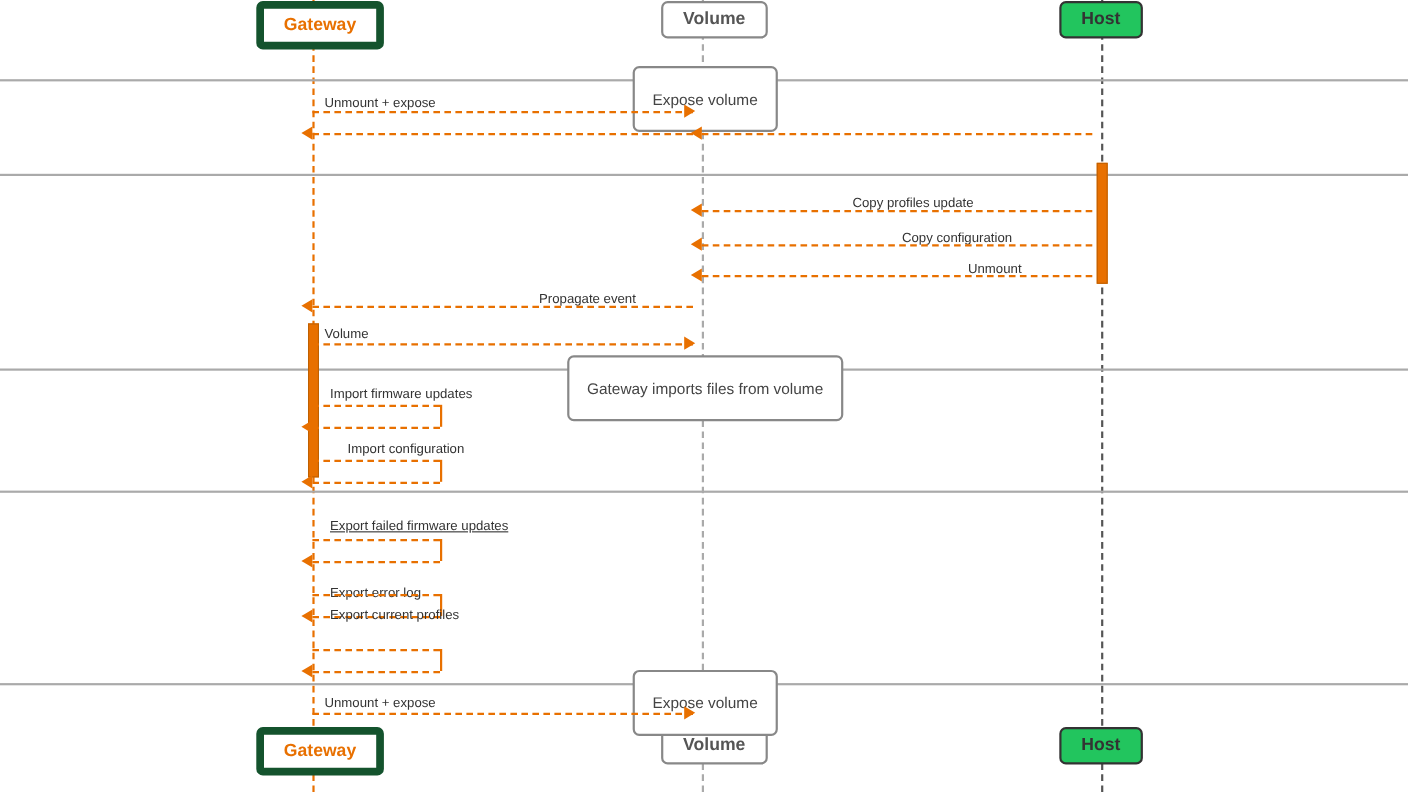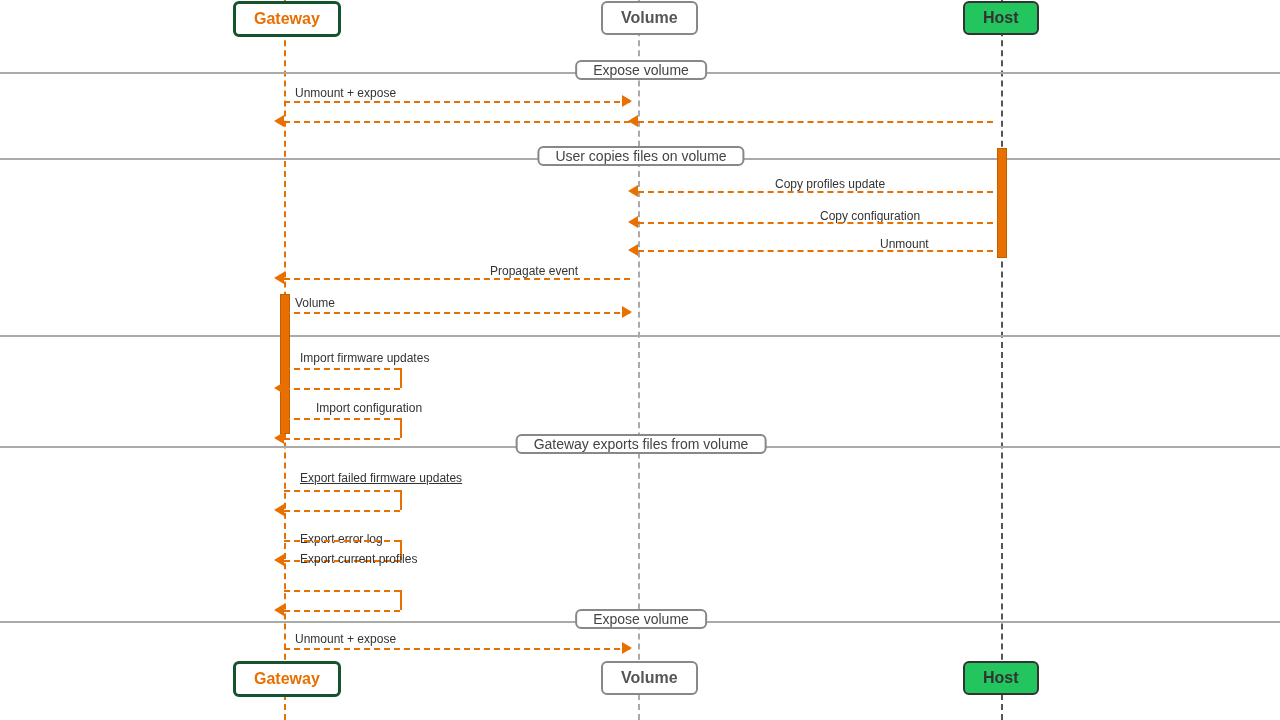--- a/index.html
+++ b/index.html
@@ -23,21 +23,21 @@
     .actor-box {
       position: absolute;
       border-radius: 6px;
       padding: 6px 18px;
       font-size: 16px;
       font-weight: bold;
       text-align: center;
       white-space: nowrap;
     }
     .actor-gateway {
-      border: 3px solid #14532d;
+      border: 7px solid #14532d;
       color: #e87000;
       background: #fff;
     }
     .actor-volume {
       border: 2px solid #888;
       color: #555;
       background: #fff;
     }
     .actor-host {
       border: 2px solid #333;
@@ -72,21 +72,21 @@
       height: 2px;
       background: #aaa;
     }
 
     
     .section-label {
       position: absolute;
       border: 2px solid #888;
       border-radius: 6px;
       background: #fff;
-      padding: 0 16px;
+      padding: 20px 16px;
       font-size: 14px;
       color: #444;
       white-space: nowrap;
       transform: translateX(-50%);
     }
 
     
     .arrow-line {
       position: absolute;
       height: 0;
@@ -131,26 +131,25 @@
   <div class="actor-box actor-host" style="left:963px; top:1px;">Host</div>
 
   <div class="actor-box actor-gateway" style="left:233px; top:661px;">Gateway</div>
   <div class="actor-box actor-volume" style="left:601px; top:661px;">Volume</div>
   <div class="actor-box actor-host" style="left:963px; top:661px;">Host</div>
 
   <div class="section-line" style="top:72px;"></div>
   <div class="section-label" style="top:60px; left:641px;">Expose volume</div>
 
   <div class="section-line" style="top:158px;"></div>
-  <div class="section-label" style="top:146px; left:641px;">User copies files on volume</div>
 
   <div class="section-line" style="top:335px;"></div>
+  <div class="section-label" style="top:323px; left:641px;">Gateway imports files from volume</div>
 
   <div class="section-line" style="top:446px;"></div>
-  <div class="section-label" style="top:434px; left:641px;">Gateway exports files from volume</div>
 
   <div class="section-line" style="top:621px;"></div>
   <div class="section-label" style="top:609px; left:641px;">Expose volume</div>
 
   <div class="activation" style="left:997px; top:148px; height:110px;"></div>
 
   <div class="activation" style="left:280px; top:294px; height:140px;"></div>
 
   <div class="msg-label" style="left:295px; top:86px;">Unmount  +  expose</div>
   <div class="arrow-line" style="left:284px; top:101px; width:346px;"></div>

